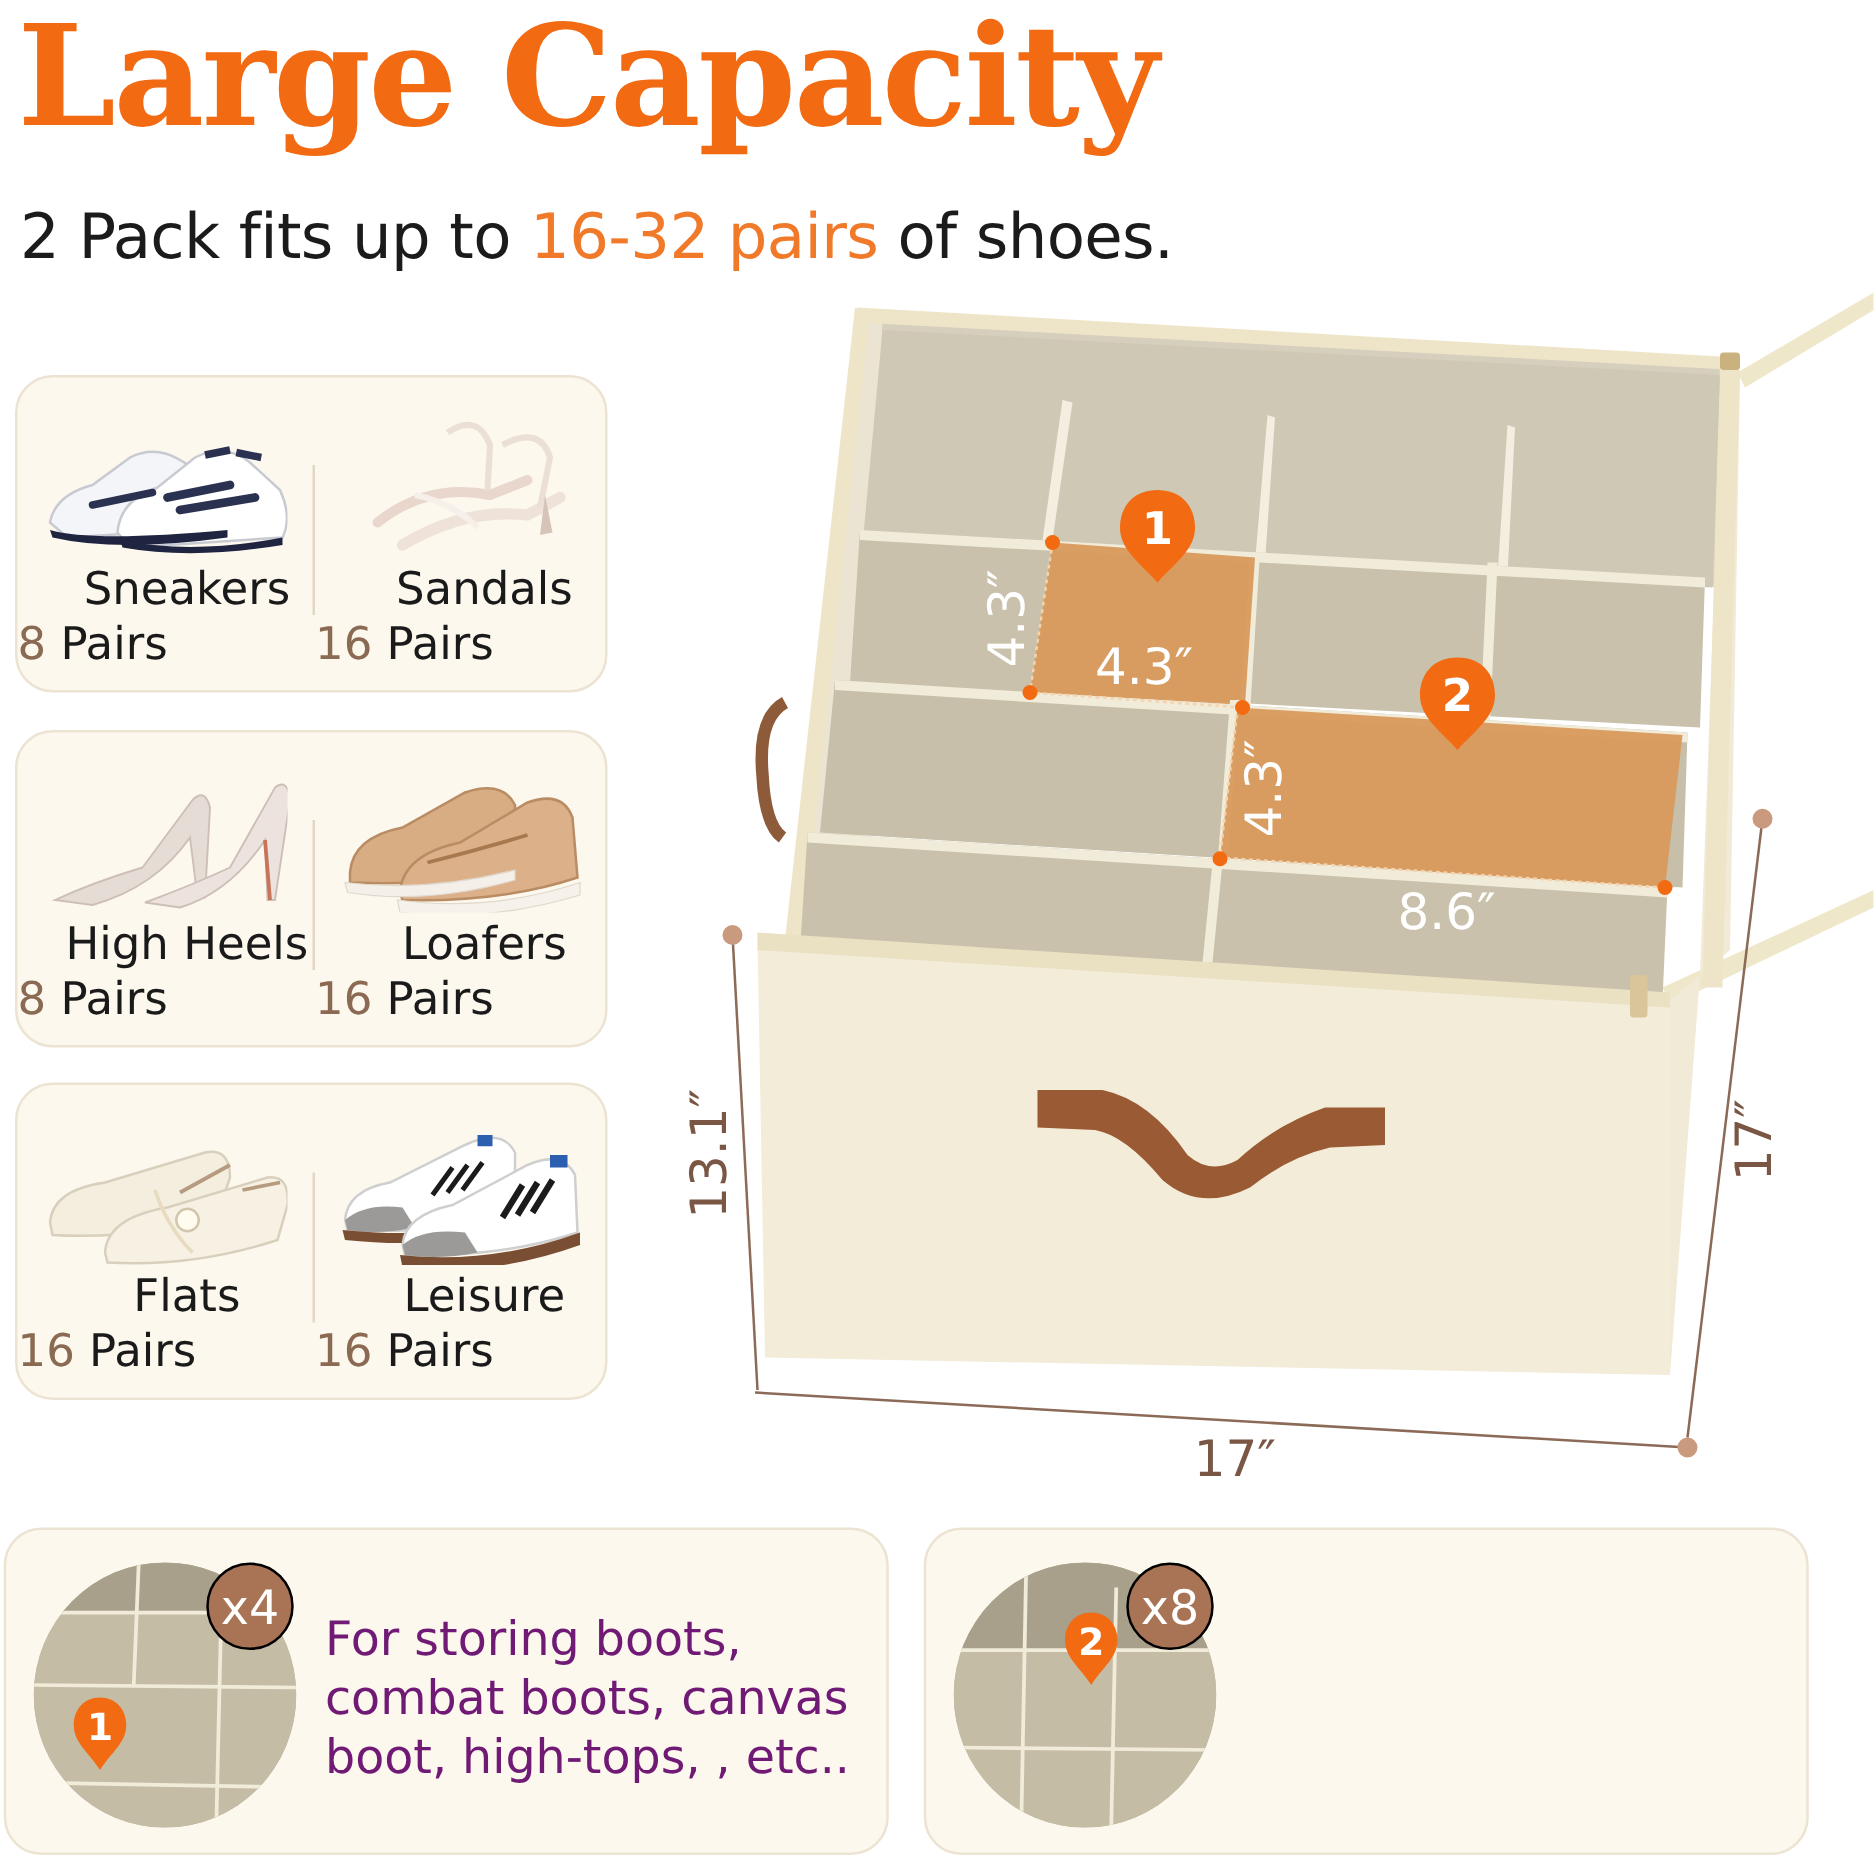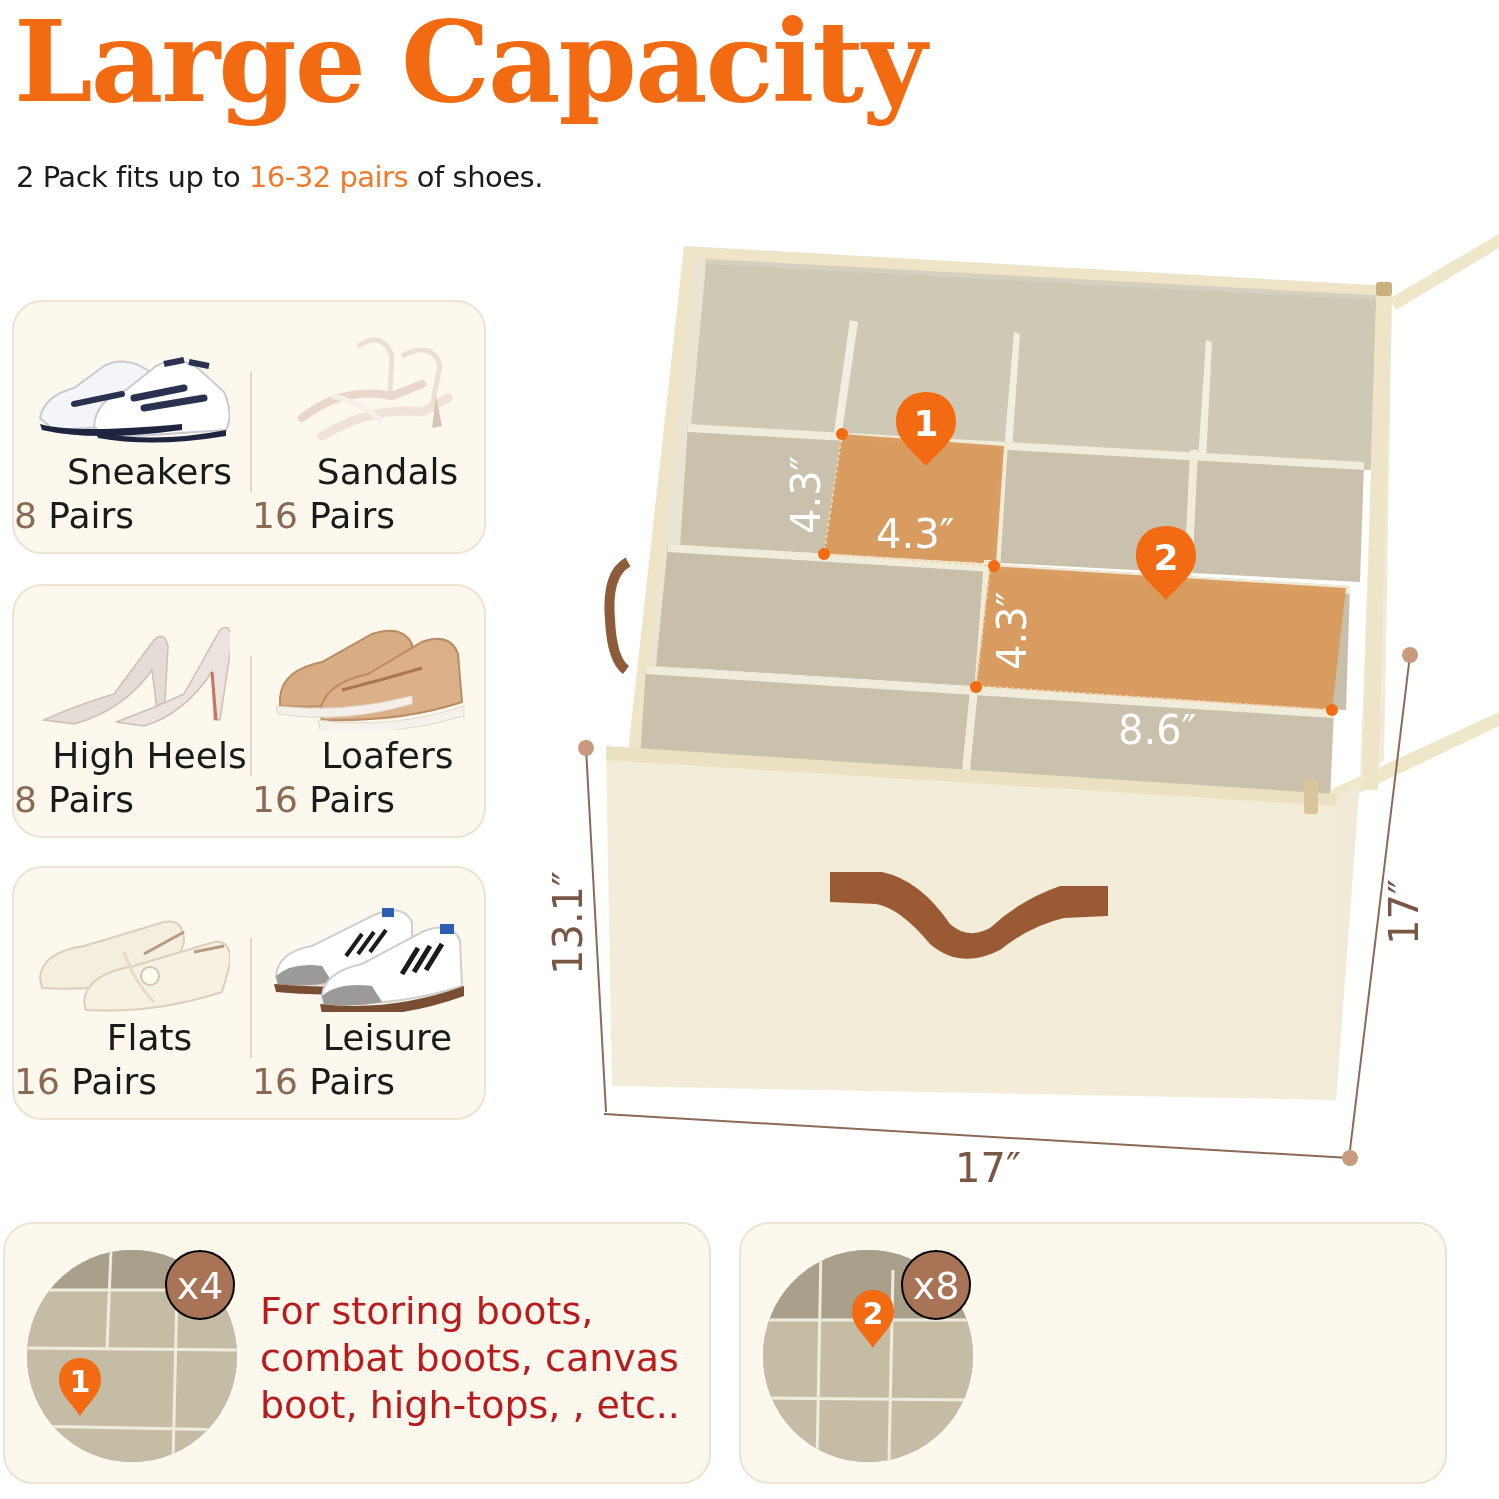--- a/index.html
+++ b/index.html
@@ -1,35 +1,35 @@
 <!DOCTYPE html>
 <html><head>
 <meta charset="utf-8">
 <style>
   html, body { margin:0; padding:0; }
   body { width:1499px; height:1499px; background:#ffffff; position:relative; overflow:hidden; font-family:"DejaVu Sans", sans-serif; }
   .title { position:absolute; left:14px; top:6px; font-family:"DejaVu Serif", serif; font-weight:bold; font-size:112px; letter-spacing:-2px; color:#f26a12; line-height:1; white-space:nowrap; }
-  .subtitle { position:absolute; left:16px; top:160px; font-family:"DejaVu Sans", sans-serif; font-size:29px; color:#1b1b1b; white-space:nowrap; letter-spacing:-0.5px; }
+  .subtitle { position:absolute; left:16px; top:160px; font-family:"DejaVu Sans", sans-serif; font-size:50px; color:#1b1b1b; white-space:nowrap; letter-spacing:-0.5px; }
   .subtitle .hl { color:#f07a2a; }
 
   .card { position:absolute; background:#fcf8ee; border:2px solid #ece3d2; border-radius:30px; box-sizing:border-box; }
   .shoe-card { left:12px; width:474px; height:254px; }
   .shoe-card .divider { position:absolute; left:236px; top:70px; width:2px; height:120px; background:#e3d6c2; }
   .shoe-cell { position:absolute; top:0; width:236px; height:100%;padding-left:35px; }
   .shoe-cell.left { left:0; } .shoe-cell.right { left:238px; }
   .shoe-img { position:absolute; left:20px; top:24px; width:196px; height:120px; }
   .shoe-name { position:absolute; left:0; width:100%; top:152px; text-align:center; font-size:36px; color:#1a1a1a; line-height:1; }
   .shoe-count { position:absolute; left:0; width:100%; top:196px; text-align:left; font-size:36px; color:#1a1a1a; line-height:1; }
   .shoe-count .num { color:#8a6a52; }
 
   .bottom-card { top:1222px; width:708px; height:262px; }
   .bottom-card.c1 { left:3px; } .bottom-card.c2 { left:739px; }
   .bottom-card .circle { position:absolute; left:22px; top:26px; width:210px; height:212px; border-radius:50%; overflow:hidden; background:#bdb49f; }
   .bottom-card .badge { position:absolute; left:160px; top:26px; width:70px; height:70px; border-radius:50%; background:#a87455; border:2px solid #000000; color:#fff; font-size:38px; text-align:center; line-height:68px; box-sizing:border-box; }
-  .bottom-card .desc { position:absolute; left:255px; top:64px; font-size:38px; color:#b91c1c; line-height:47px; white-space:pre; }
+  .bottom-card .desc { position:absolute; left:255px; top:64px; font-size:38px; color:#701a75; line-height:47px; white-space:pre; }
 
   .pin { position:absolute; width:56px; height:70px; }
   .pin .pin-num { position:absolute; left:0; top:4px; width:56px; text-align:center; color:#fff; font-weight:bold; font-size:36px; line-height:44px; }
   .dim { position:absolute; font-size:40px; line-height:1; white-space:nowrap; }
   .dim.white { color:#ffffff; }
   .dim.brown { color:#7a5644; font-size:40px; }
   svg { display:block; }
 </style>
 </head>
 <body>

